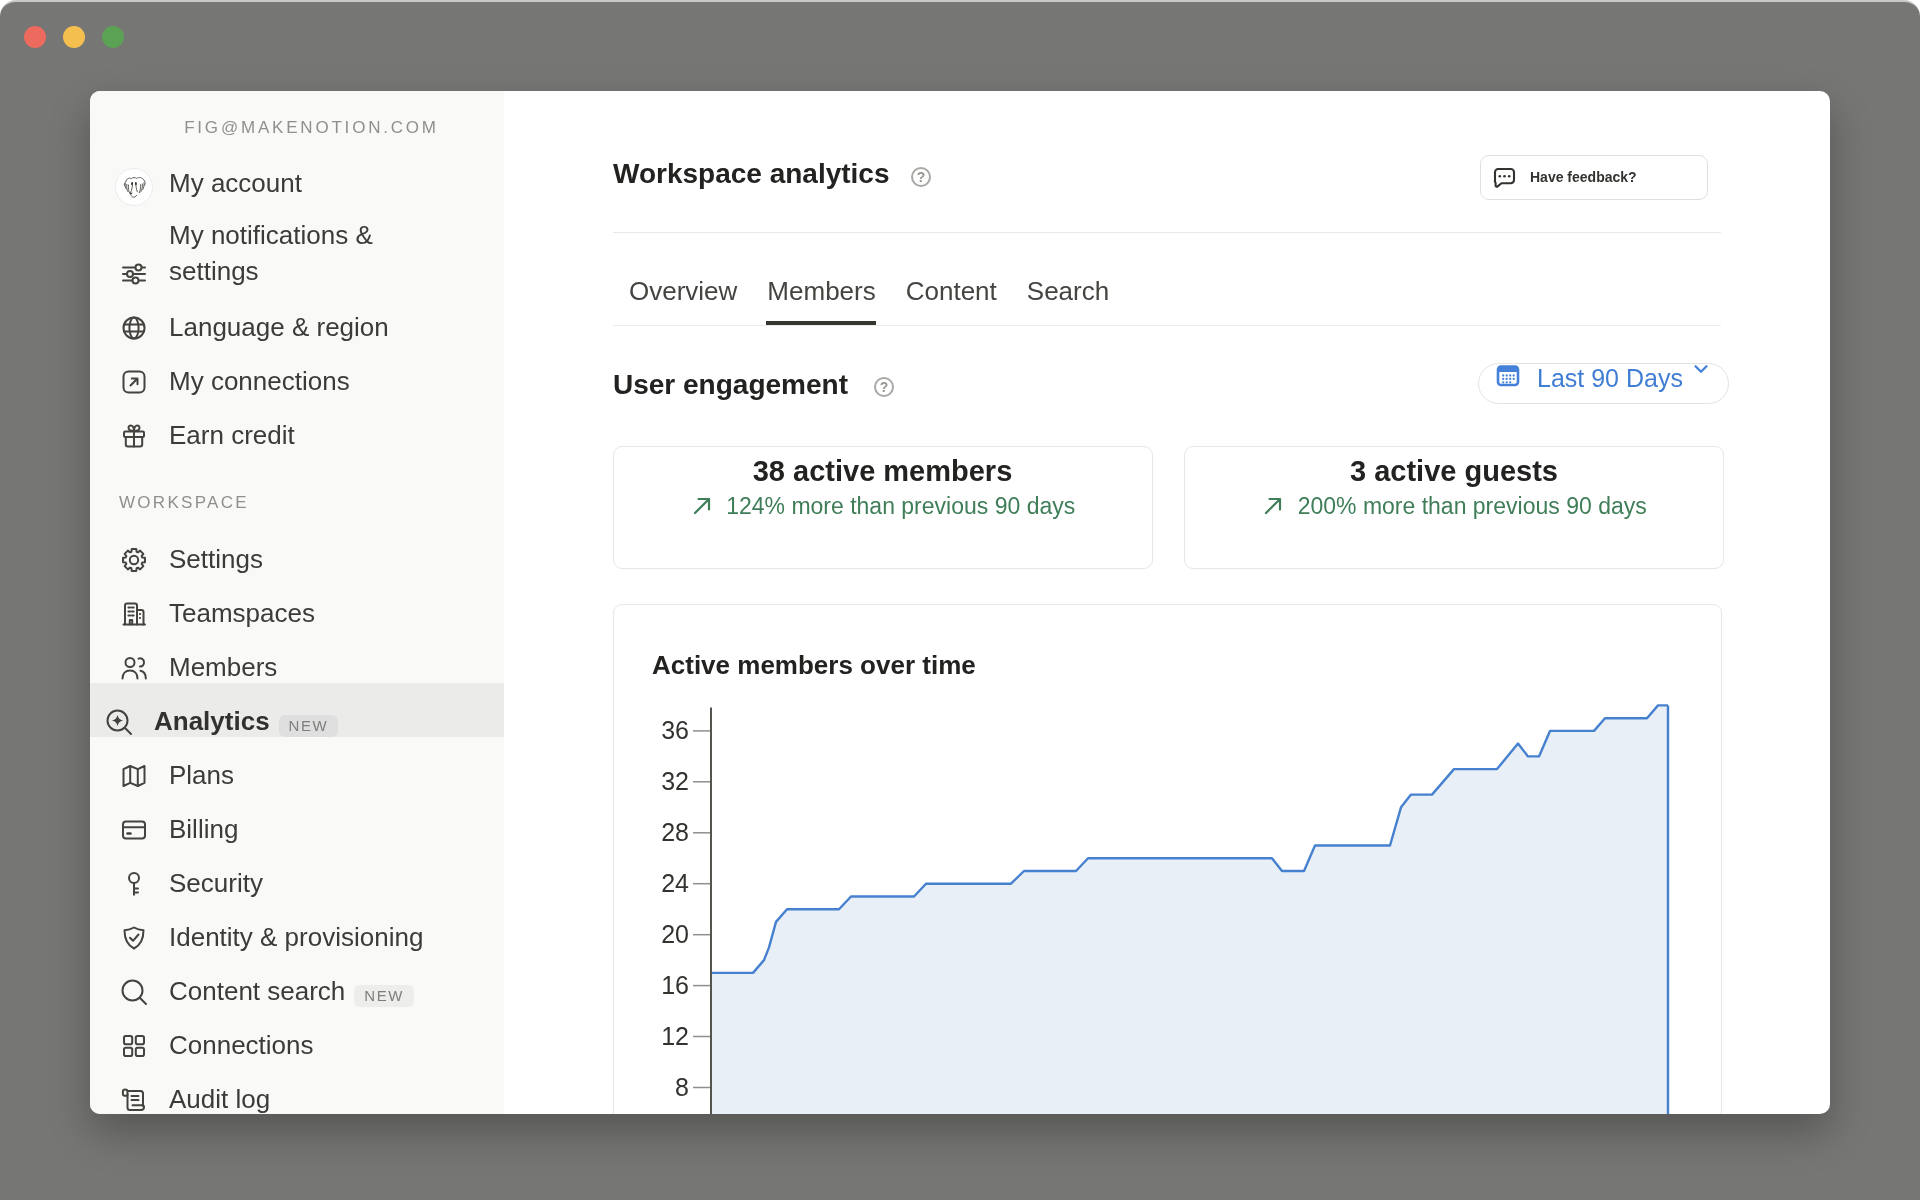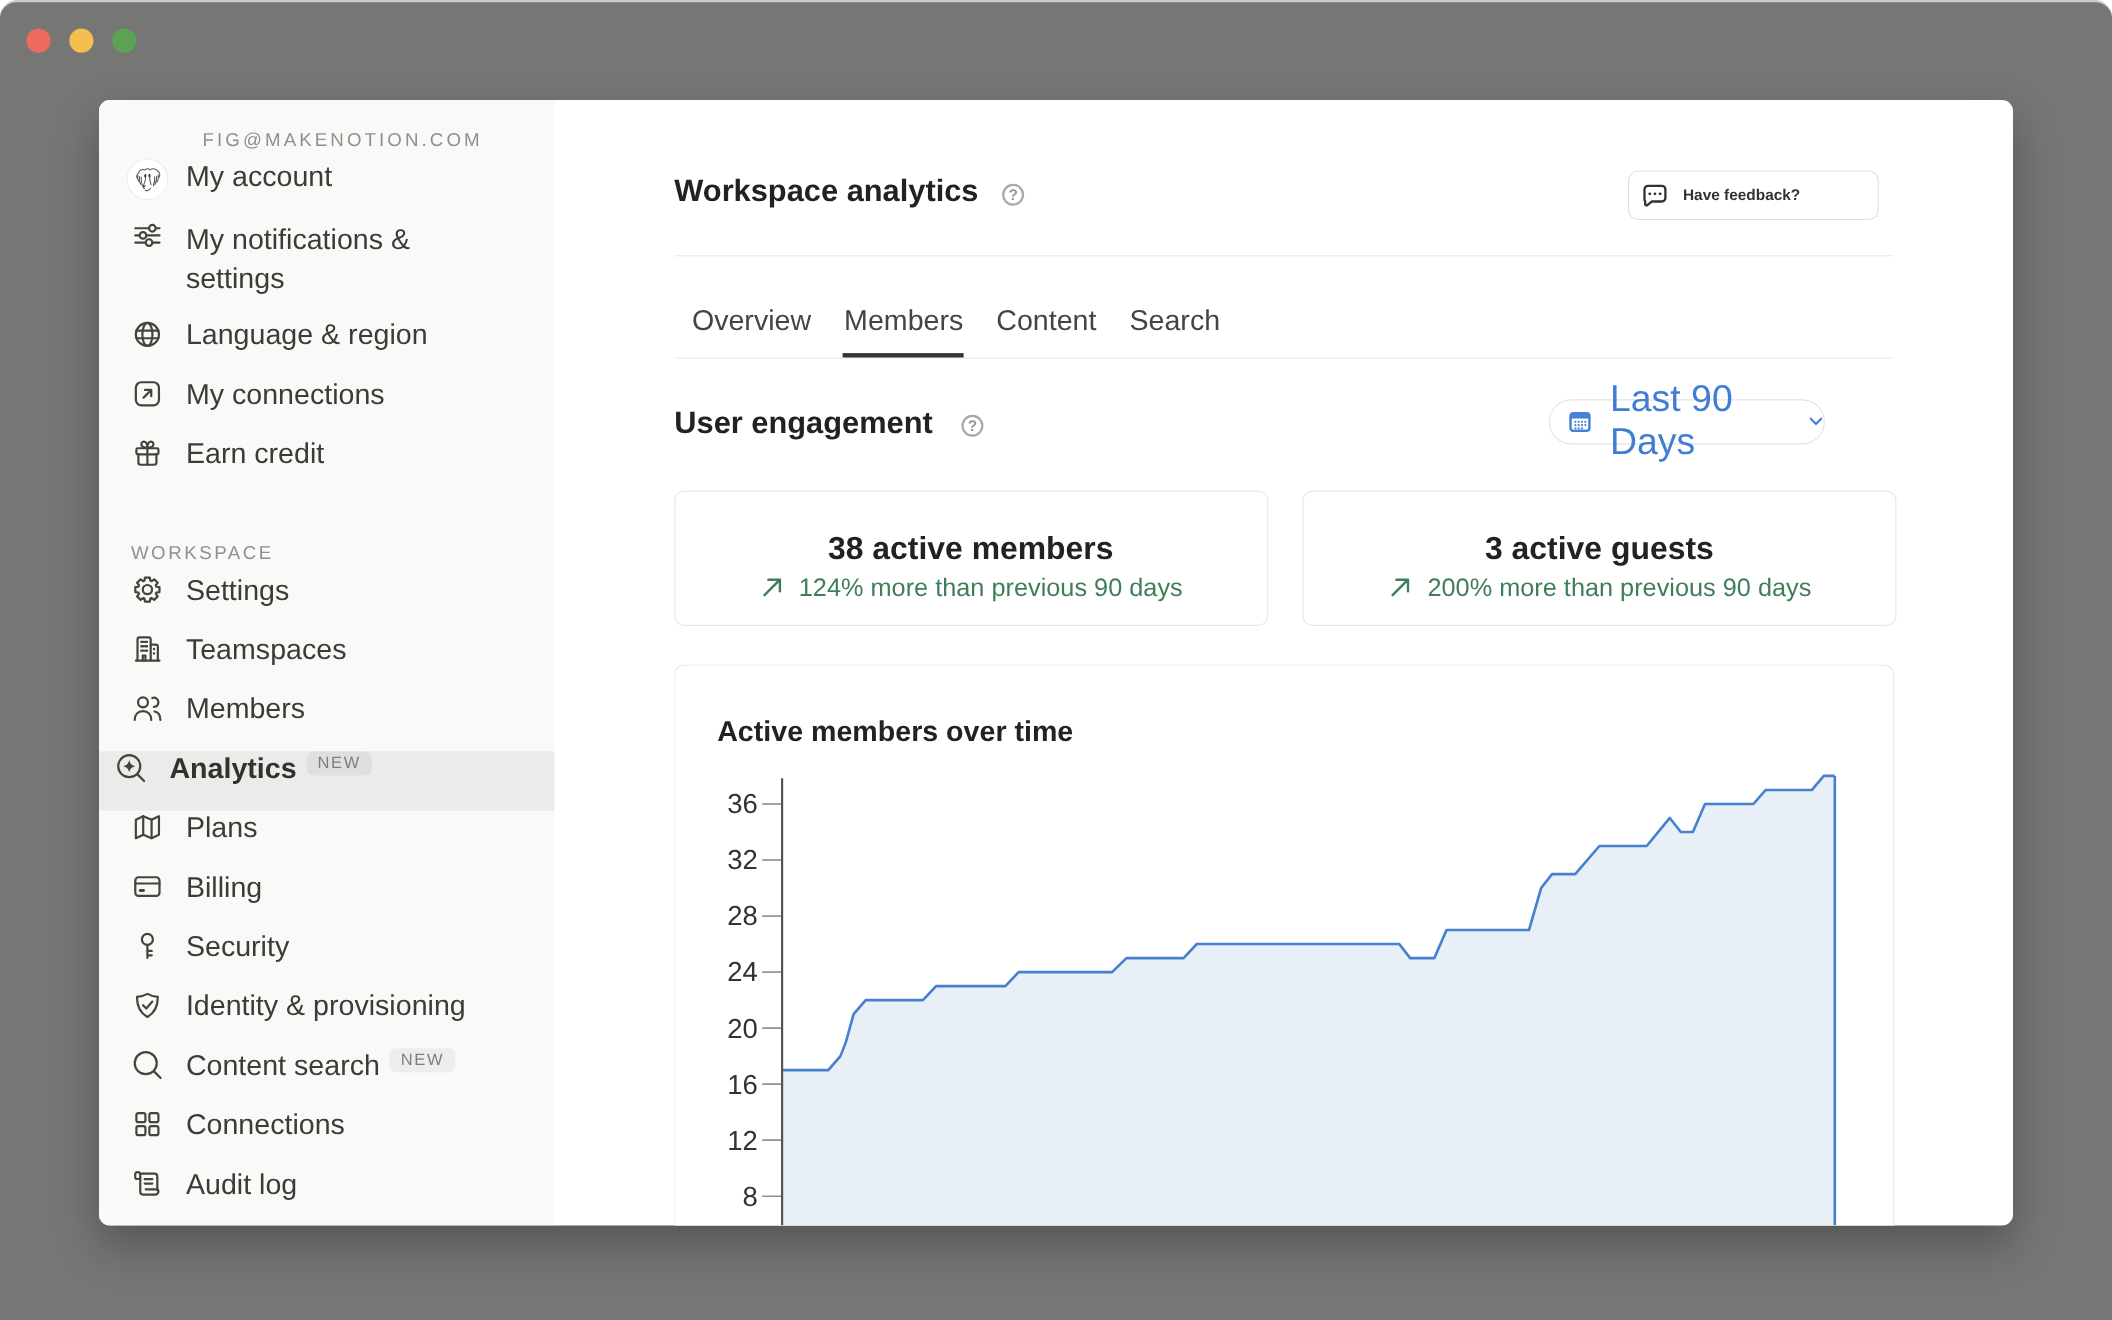--- a/index.html
+++ b/index.html
@@ -12,21 +12,21 @@
 .dot.y { left:63px; background:#f4bf4f; }
 .dot.g { left:102px; background:#5ba254; }
 .window { position:absolute; left:90px; top:89px; width:1740px; height:1023px;
   background:#ffffff; border-radius:10px; overflow:hidden;
   box-shadow:0 18px 40px rgba(0,0,0,0.28); }
 
 .sidebar { position:absolute; left:0; top:0; width:414px; height:1023px;
   background:#f9f9f8; color:#3b3a36; }
 .email { padding:27px 0 0 29px; height:54px; font-size:17px; letter-spacing:2.8px;
   color:#8f8f8c;text-align:center; }
-.item { height:54px; display:flex; align-items:flex-start; padding-left:29px;
+.item { height:54px; display:flex; align-items:flex-end; padding-left:29px;
   font-size:26px; color:#3c3b37; }
 .item .ic { width:30px; height:30px; margin-right:20px; flex:none; display:flex;
   align-items:center; justify-content:center; }
 .item.two { height:90px; }
 .item.two .txt { line-height:36px; }
 .item.active { background:#ebebea; font-weight:bold; color:#32312d;padding-left:14px; }
 .wslabel { height:70px; padding:42px 0 0 29px; font-size:17px; letter-spacing:2.3px;
   color:#8f8f8c; }
 .badge { display:inline-block; margin-left:9px; padding:2px 10px 3px;
   background:rgba(0,0,0,0.048); border-radius:6px; font-size:15px; font-weight:normal;
@@ -42,27 +42,27 @@
   color:#97978f; font-size:14px; font-weight:bold; text-align:center;
   line-height:17px; }
 .fbtn { left:976px; top:63.5px; width:228px; height:45px; border:1.5px solid #dfdfdd;
   border-radius:9px; display:flex; align-items:center; padding-left:11px;
   font-size:14px; white-space:nowrap; font-weight:bold; color:#33322e; }
 .hr1 { left:109px; top:140.5px; width:1108px; height:1.5px; background:#e9e9e7; }
 .tabs { left:125px; top:185px; font-size:26px; color:#454440; }
 .tabs span { margin-right:30px; display:inline-block; }
 .hr2 { left:109px; top:233.5px; width:1108px; height:1.5px; background:#ebebea; }
 .tabline { left:261.5px; top:230px; width:110px; height:3.5px; background:#37352f; }
-.select { left:904px; top:271.5px; width:251px; height:41px; border:1.5px solid #e3e3e1;
-  border-radius:21px; display:flex; align-items:center; padding-left:17px;
-  font-size:34px; color:#417dd3; }
+.select { left:974px; top:271.5px; width:251px; height:41px; border:1.5px solid #e3e3e1;
+  border-radius:21px; display:flex; align-items:flex-start; padding-left:17px;
+  font-size:25px; color:#417dd3; }
 .card { border:1.5px solid #e7e7e5; border-radius:9px; background:#fff; }
 .c1 { left:108.5px; top:354.5px; width:540px; height:123px; }
 .c2 { left:680px; top:354.5px; width:540px; height:123px; }
-.cardtitle { margin-top:36px; text-align:center; font-size:29px; font-weight:bold;
+.cardtitle { margin-top:8px; text-align:center; font-size:29px; font-weight:bold;
   color:#232220; }
 .cardsub { margin-top:5px; text-align:center; font-size:23px; color:#3f7e58; }
 .chartcard { left:109px; top:512.5px; width:1109px; height:511px; border:1.5px solid #e8e8e6;
   border-radius:9px 9px 0 0; border-bottom:none; background:#fff; }
 </style>
 </head>
 <body>
 <div class="desktop">
 <div class="dot r"></div>
     <div class="dot y"></div>

